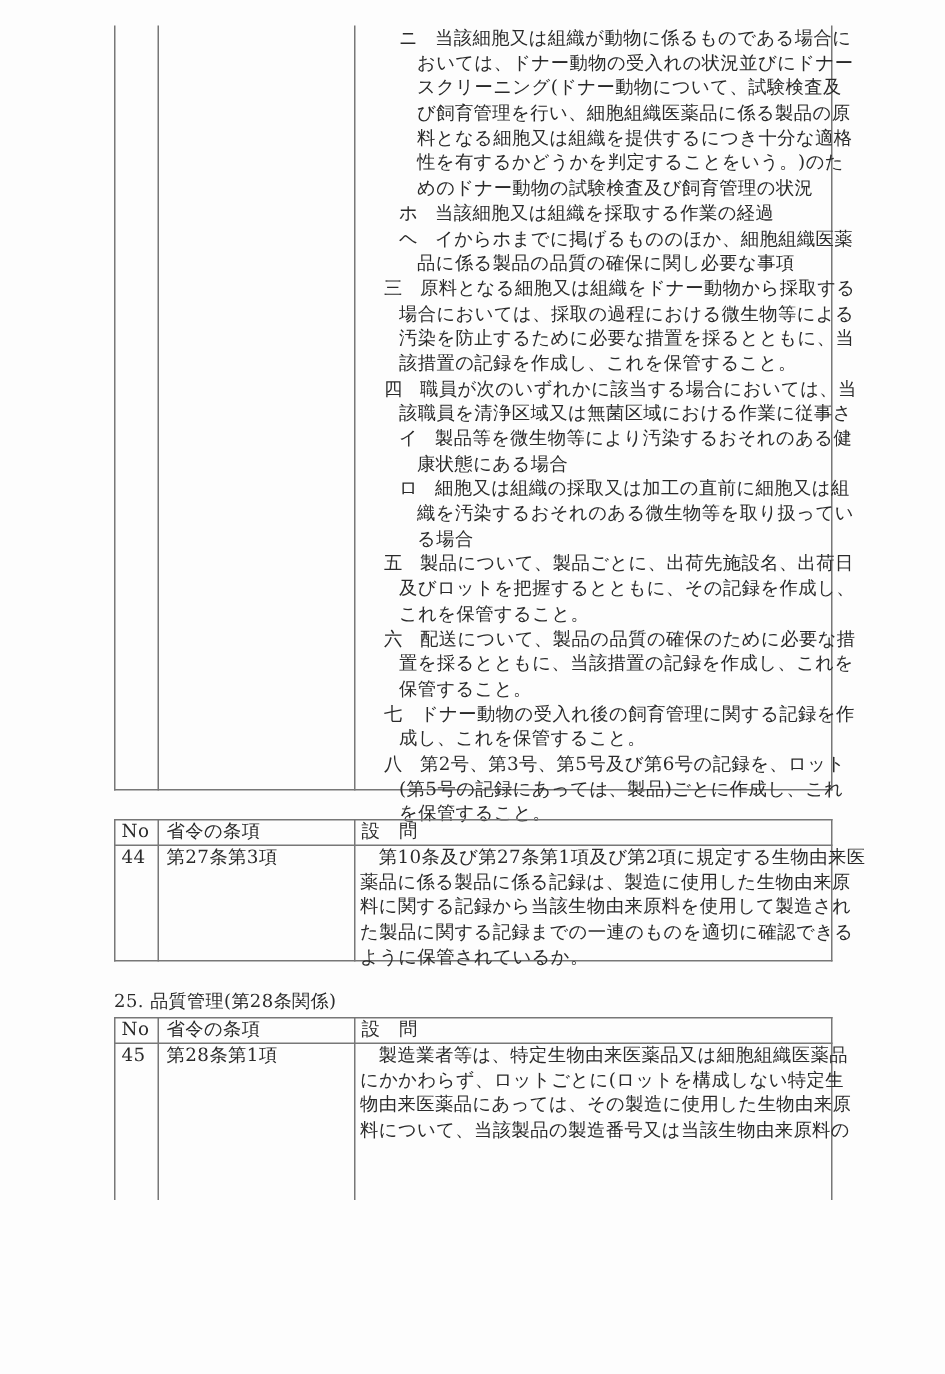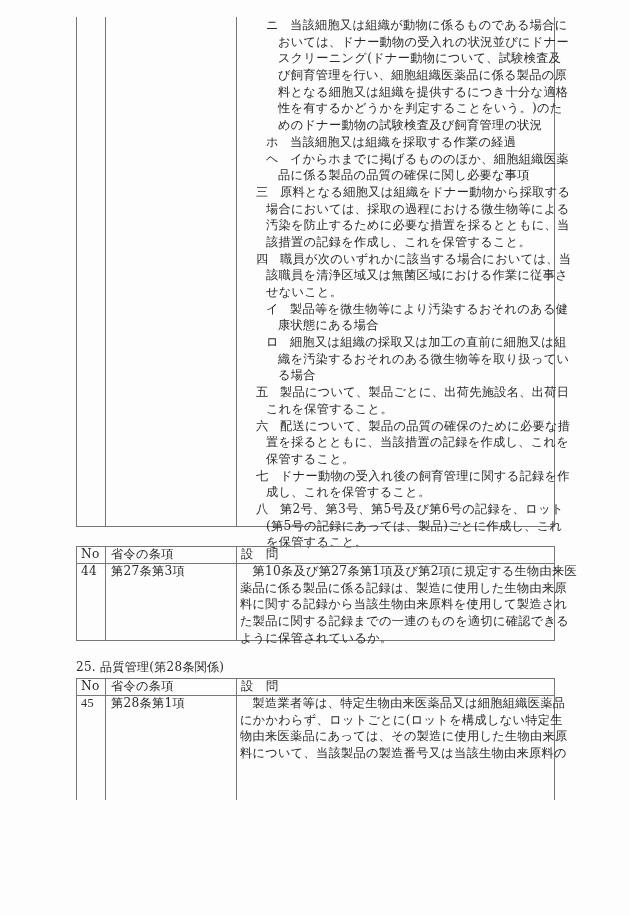--- a/index.html
+++ b/index.html
@@ -72,42 +72,42 @@
         <span style="position: absolute; left: 26px;">該措置の記録を作成し、これを保管すること。</span>
       </div>
       <div class="line" style="position: relative; height: 16.7px;">
         <span style="position: absolute; left: 16px;">四</span>
         <span style="position: absolute; left: 40px;">職員が次のいずれかに該当する場合においては、当</span>
       </div>
       <div class="line" style="position: relative; height: 16.7px;">
         <span style="position: absolute; left: 26px;">該職員を清浄区域又は無菌区域における作業に従事さ</span>
       </div>
       <div class="line" style="position: relative; height: 16.7px;">
-        <span style="position: absolute; left: 26px;">せないこと。</span>
-      </div>
-      <div class="line" style="position: relative; height: 16.7px;">
         <span style="position: absolute; left: 26px;">イ</span>
         <span style="position: absolute; left: 50px;">製品等を微生物等により汚染するおそれのある健</span>
       </div>
       <div class="line" style="position: relative; height: 16.7px;">
         <span style="position: absolute; left: 38px;">康状態にある場合</span>
       </div>
       <div class="line" style="position: relative; height: 16.7px;">
         <span style="position: absolute; left: 26px;">ロ</span>
         <span style="position: absolute; left: 50px;">細胞又は組織の採取又は加工の直前に細胞又は組</span>
       </div>
       <div class="line" style="position: relative; height: 16.7px;">
         <span style="position: absolute; left: 38px;">織を汚染するおそれのある微生物等を取り扱ってい</span>
       </div>
       <div class="line" style="position: relative; height: 16.7px;">
         <span style="position: absolute; left: 38px;">る場合</span>
       </div>
       <div class="line" style="position: relative; height: 16.7px;">
         <span style="position: absolute; left: 16px;">五</span>
         <span style="position: absolute; left: 40px;">製品について、製品ごとに、出荷先施設名、出荷日</span>
+      </div>
+      <div class="line" style="position: relative; height: 16.7px;">
+        <span style="position: absolute; left: 26px;">及びロットを把握するとともに、その記録を作成し、</span>
       </div>
       <div class="line" style="position: relative; height: 16.7px;">
         <span style="position: absolute; left: 26px;">これを保管すること。</span>
       </div>
       <div class="line" style="position: relative; height: 16.7px;">
         <span style="position: absolute; left: 16px;">六</span>
         <span style="position: absolute; left: 40px;">配送について、製品の品質の確保のために必要な措</span>
       </div>
       <div class="line" style="position: relative; height: 16.7px;">
         <span style="position: absolute; left: 26px;">置を採るとともに、当該措置の記録を作成し、これを</span>
@@ -162,21 +162,21 @@
 <div class="tbl" style="top:678px; height:122px;">
   <div class="vline" style="left:0;"></div>
   <div class="vline" style="left:29px;"></div>
   <div class="vline" style="left:160px;"></div>
   <div class="vline" style="left:478px;"></div>
   <div class="hline" style="top:0;"></div>
   <div class="hline" style="top:17px;"></div>
   <div class="cell txt" style="left:5px; top:0px;">No</div>
   <div class="cell txt" style="left:35px; top:0px;">省令の条項</div>
   <div class="cell txt" style="left:165px; top:0px;">設　問</div>
-  <div class="cell txt" style="left:5px; top:17px;font-family:Liberation Serif, serif;">45</div>
+  <div class="cell txt" style="left:5px; top:17px;">45</div>
   <div class="cell txt" style="left:35px; top:17px;">第28条第1項</div>
   <div class="cell txt" style="left:164px; top:17px;">
     <span class="line">　製造業者等は、特定生物由来医薬品又は細胞組織医薬品</span>
     <span class="line">にかかわらず、ロットごとに(ロットを構成しない特定生</span>
     <span class="line">物由来医薬品にあっては、その製造に使用した生物由来原</span>
     <span class="line">料について、当該製品の製造番号又は当該生物由来原料の</span>
   </div>
 </div>
 
 </body></html>

